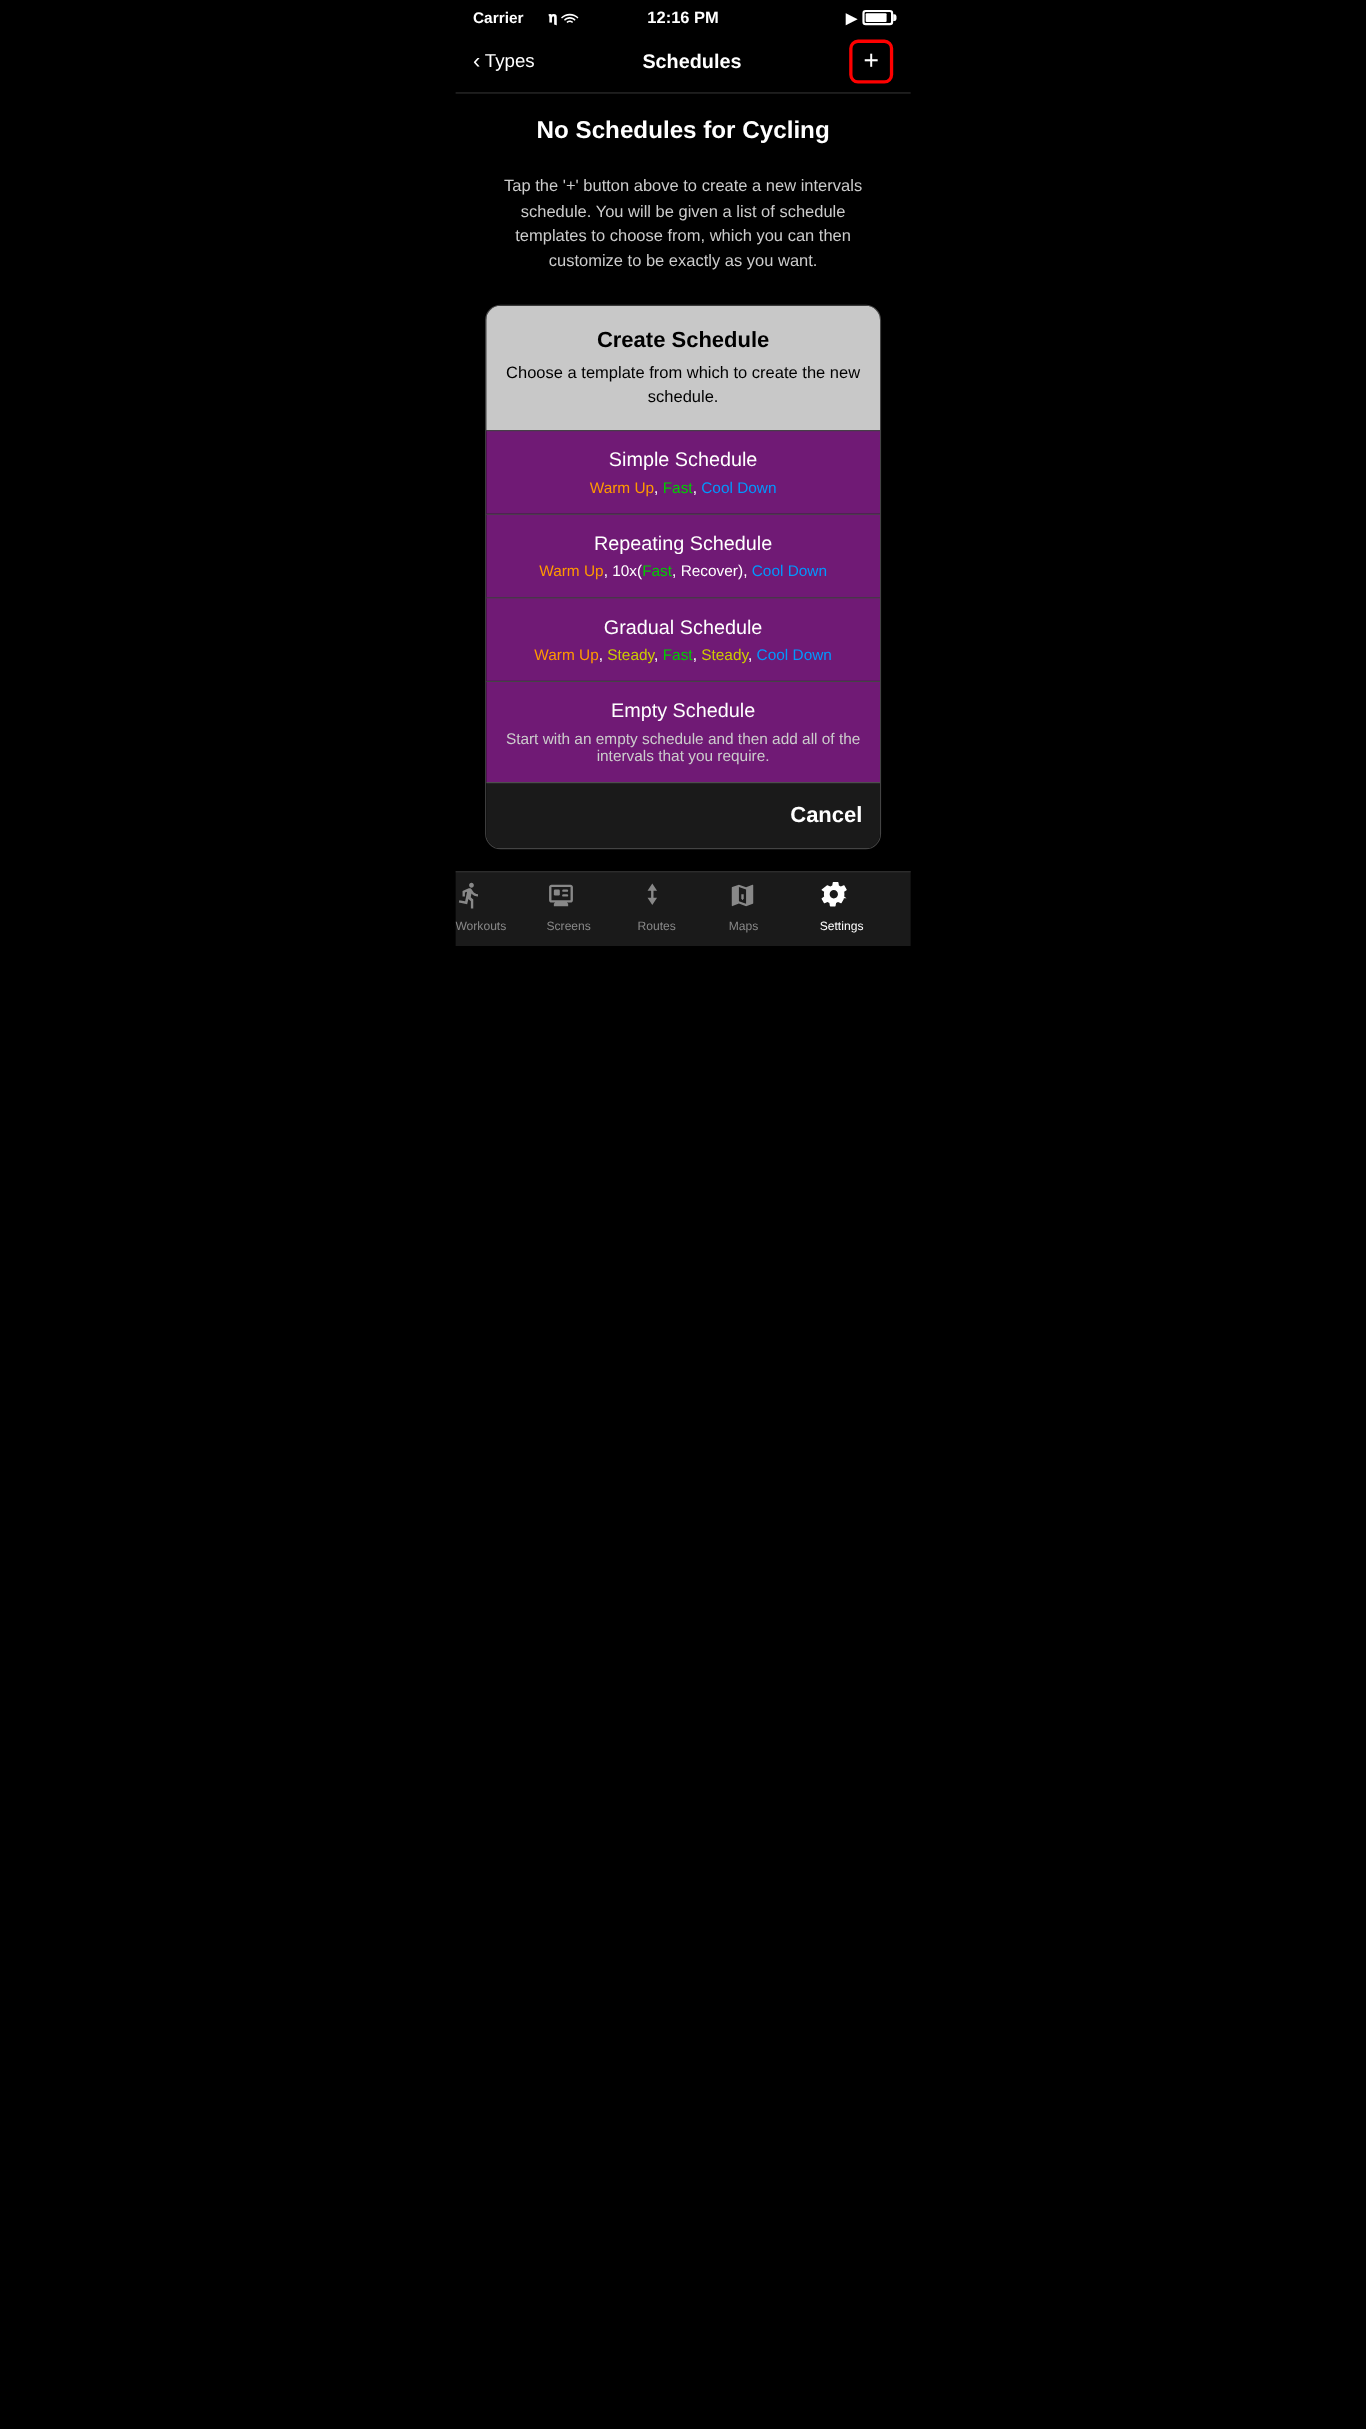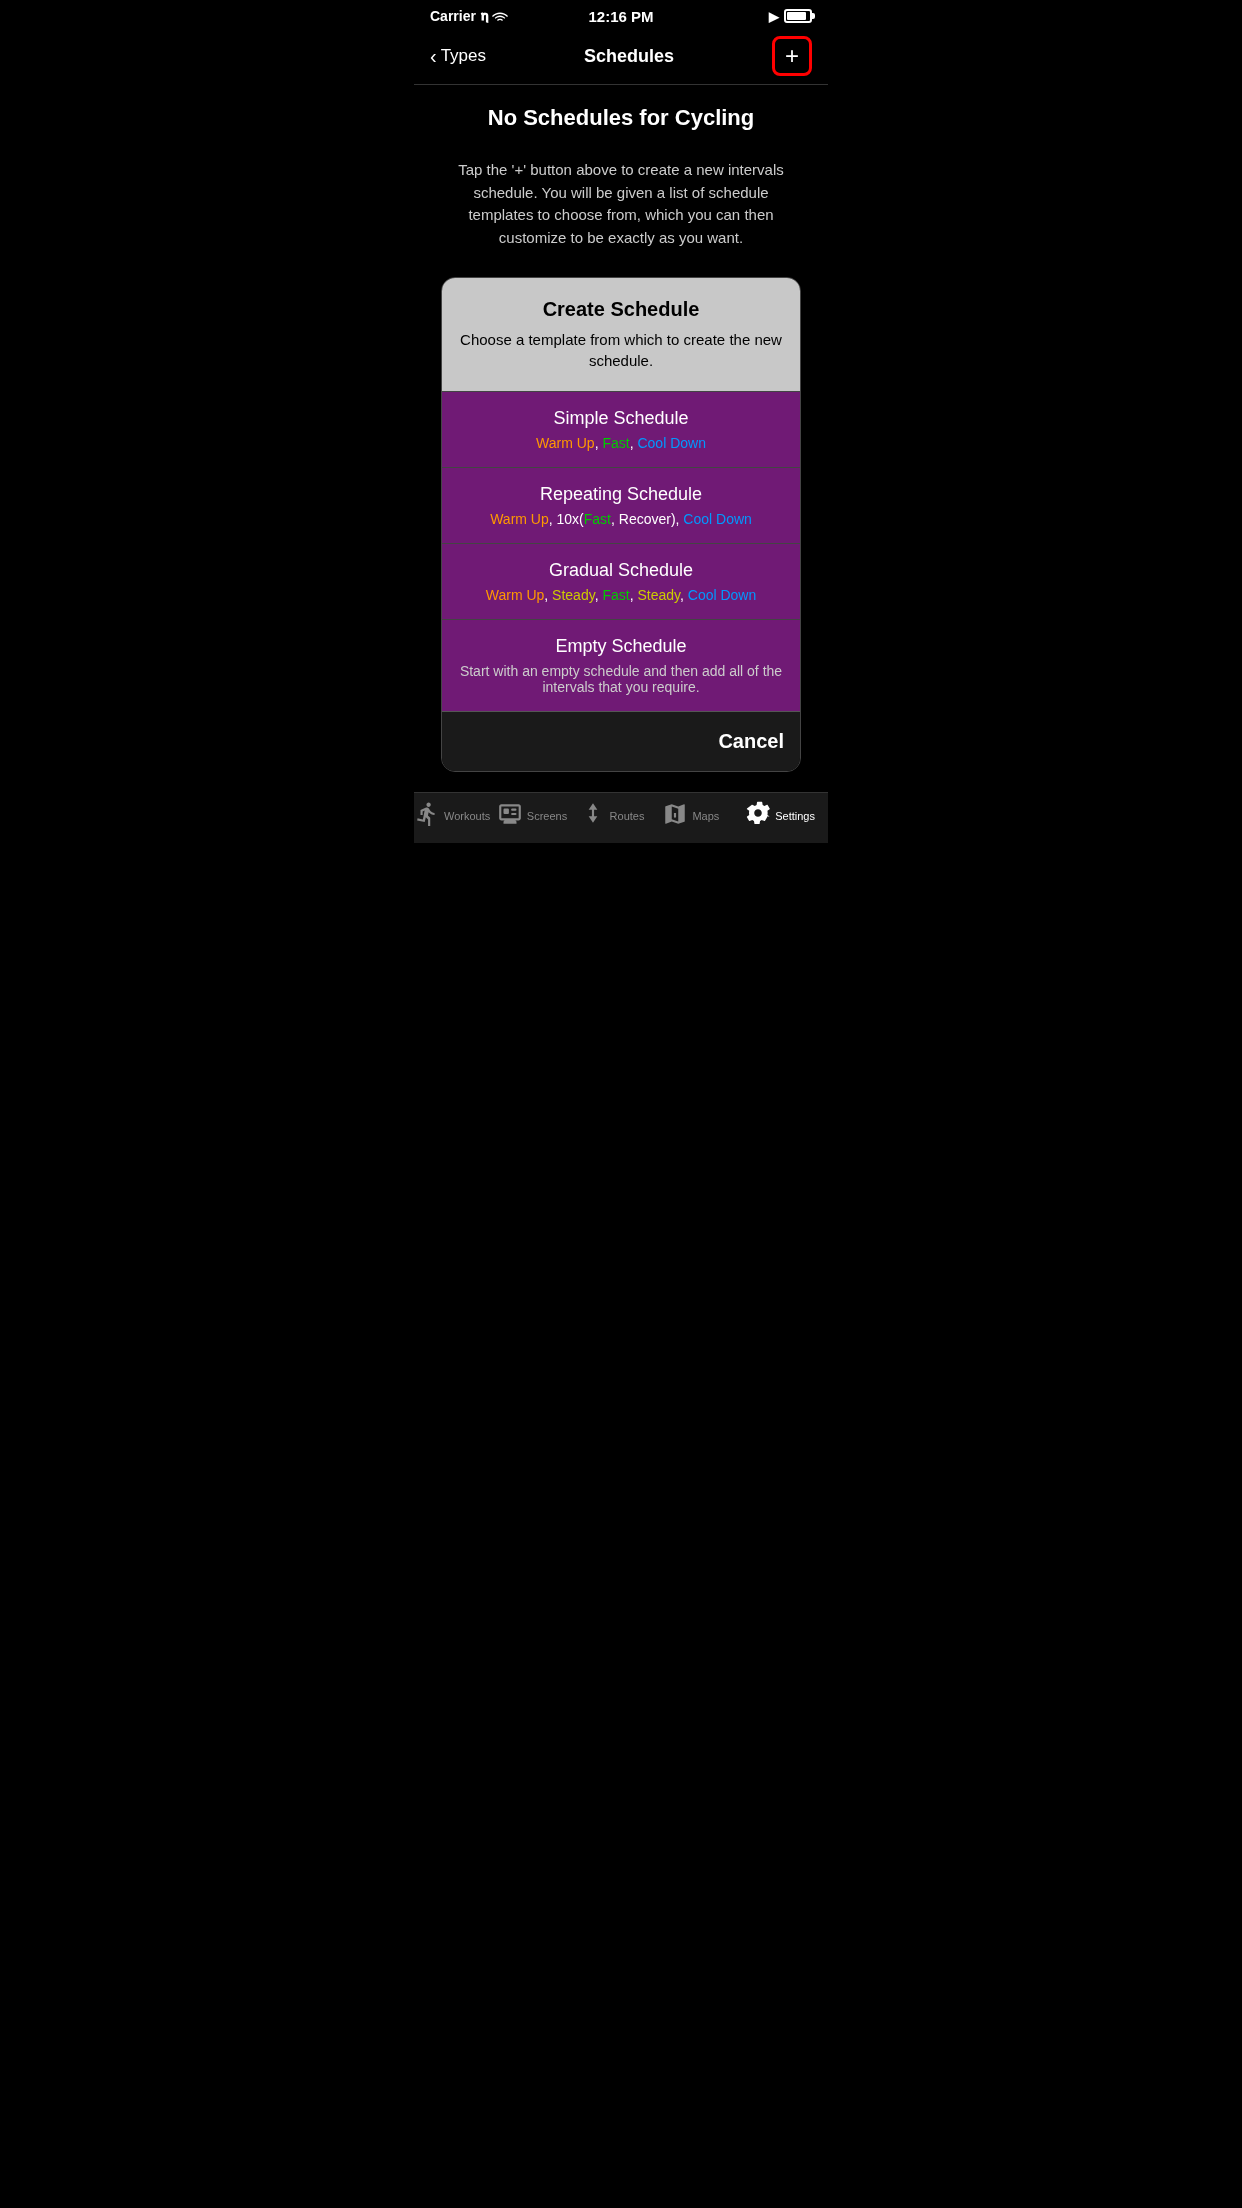--- a/index.html
+++ b/index.html
@@ -20,21 +20,21 @@
 
     
     .status-bar {
       display: flex;
       justify-content: space-between;
       align-items: center;
       padding: 8px 16px 4px;
       font-size: 14px;
       font-weight: 600;
     }
-    .status-left { display: flex; align-items: center; gap: 5px; }
+    .status-left { display: flex; align-items: center; gap: 23px; }
     .status-center { position: absolute; left: 50%; transform: translateX(-50%); font-size: 15px; font-weight: 600; }
     .status-right { display: flex; align-items: center; gap: 5px; margin-left: auto; }
 
     .wifi-icon { font-size: 13px; }
     .battery-icon {
       width: 28px; height: 14px;
       border: 2px solid #fff;
       border-radius: 3px;
       position: relative;
       display: inline-flex;
@@ -191,22 +191,21 @@
       display: flex;
       justify-content: space-around;
       align-items: center;
       border-top: 1px solid #333;
       padding: 8px 0 12px;
       background: #1a1a1a;
     }
 
     .tab-item {
       display: flex;
-      flex-direction: row;
-      align-items: center;
+      flex-direction: column;
       gap: 4px;
       cursor: pointer;
       flex: 1;
       color: #888;
     }
 
     .tab-item.active { color: #fff; }
 
     .tab-icon {
       font-size: 24px;

